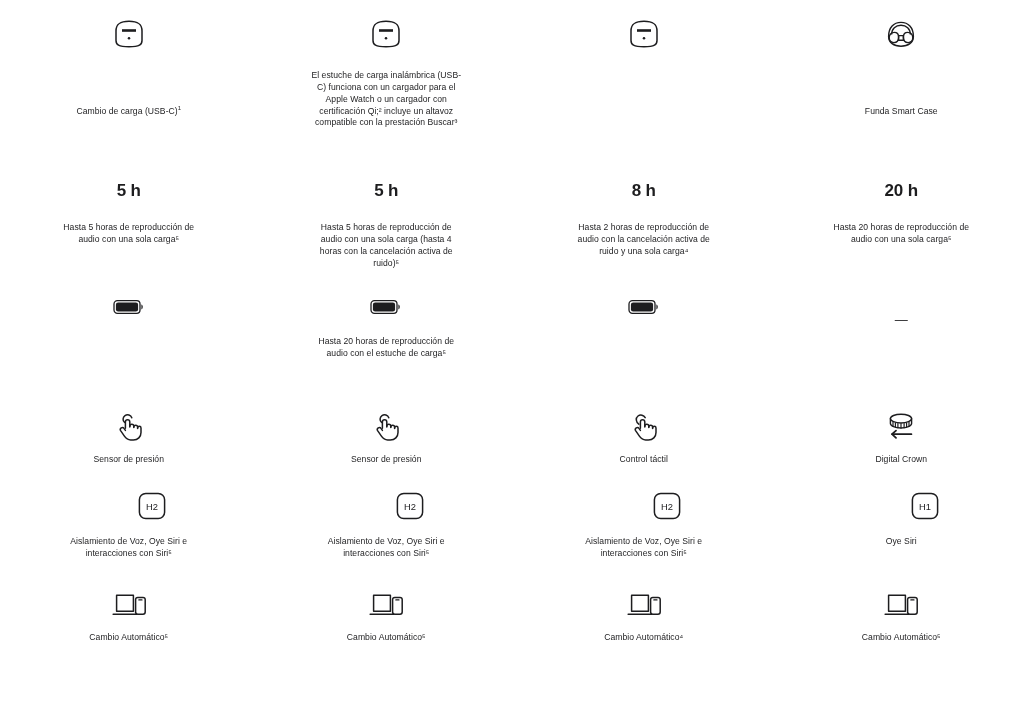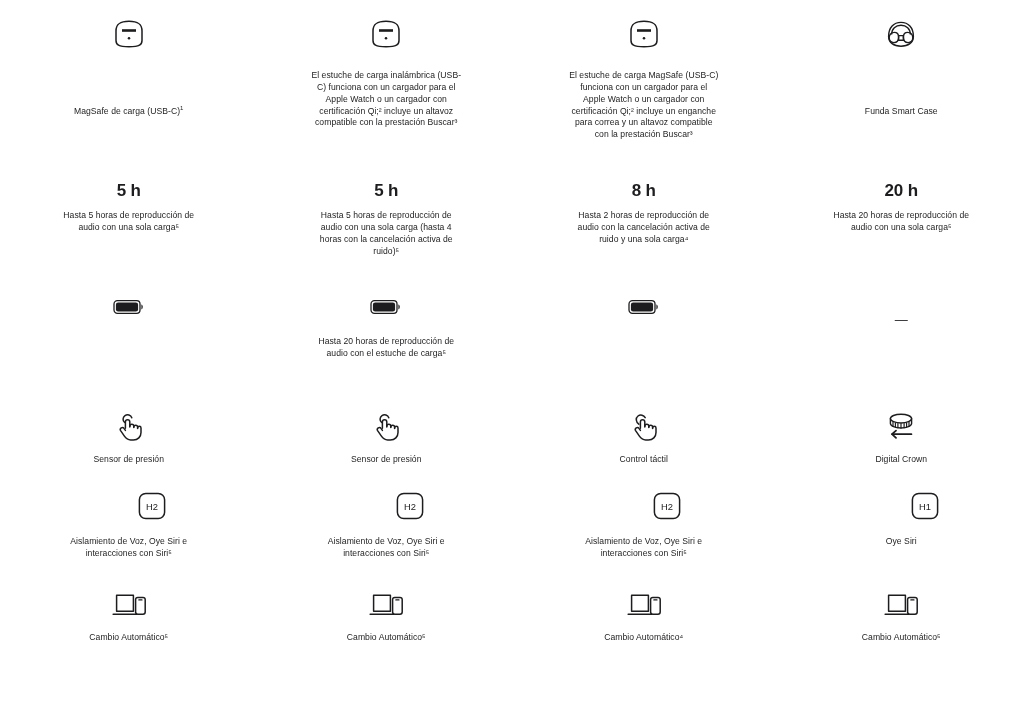--- a/index.html
+++ b/index.html
@@ -84,21 +84,21 @@
   #row-control { position: absolute; top: 408px; left: 0; right: 0; }
   #row-control .cell-icon { height: 38px; margin-bottom: 8px; }
 
   #row-chip { position: absolute; top: 488px; left: 0; right: 0; }
   #row-chip .cell-icon { height: 36px; margin-bottom: 12px; margin-left: 47px; }
 
   #row-switch { position: absolute; top: 588px; left: 0; right: 0; }
   #row-switch .cell-icon { height: 34px; margin-bottom: 10px; }
 
   
-  .align-top { justify-content: flex-start; }
+  .align-top { justify-content: flex-start; gap: 12px; }
   .center-dash {
     display: flex;
     align-items: center;
     justify-content: center;
     min-height: 54px;
   }
 </style>
 </head>
 <body>
 
@@ -108,21 +108,21 @@
 
     <div class="spec-cell">
       <span class="cell-icon">
         <svg width="32" height="30" viewBox="0 0 32 30" fill="none" stroke="#1d1d1f" stroke-width="1.5">
           <path d="M3 12 C3 5 7 2.2 16 2.2 C25 2.2 29 5 29 12 L29 21.5 C29 25.6 26.6 27.8 16 27.8 C5.4 27.8 3 25.6 3 21.5 Z"></path>
           <rect x="9" y="10.2" width="14" height="2.6" fill="#1d1d1f" stroke="none"></rect>
           <circle cx="16" cy="19.2" r="1.25" fill="#1d1d1f" stroke="none"></circle>
         </svg>
       </span>
       <div class="cell-text case-label">
-        <span>MagSafe de carga (USB-C)</span><sup>1</sup>
+        <span>Cambio de carga (USB-C)</span><sup>1</sup>
       </div>
     </div>
 
     <div class="spec-cell">
       <span class="cell-icon">
         <svg width="32" height="30" viewBox="0 0 32 30" fill="none" stroke="#1d1d1f" stroke-width="1.5">
           <path d="M3 12 C3 5 7 2.2 16 2.2 C25 2.2 29 5 29 12 L29 21.5 C29 25.6 26.6 27.8 16 27.8 C5.4 27.8 3 25.6 3 21.5 Z"></path>
           <rect x="9" y="10.2" width="14" height="2.6" fill="#1d1d1f" stroke="none"></rect>
           <circle cx="16" cy="19.2" r="1.25" fill="#1d1d1f" stroke="none"></circle>
         </svg>
@@ -131,21 +131,20 @@
     </div>
 
     <div class="spec-cell">
       <span class="cell-icon">
         <svg width="32" height="30" viewBox="0 0 32 30" fill="none" stroke="#1d1d1f" stroke-width="1.5">
           <path d="M3 12 C3 5 7 2.2 16 2.2 C25 2.2 29 5 29 12 L29 21.5 C29 25.6 26.6 27.8 16 27.8 C5.4 27.8 3 25.6 3 21.5 Z"></path>
           <rect x="9" y="10.2" width="14" height="2.6" fill="#1d1d1f" stroke="none"></rect>
           <circle cx="16" cy="19.2" r="1.25" fill="#1d1d1f" stroke="none"></circle>
         </svg>
       </span>
-      <div class="cell-text case-blurb">El estuche de carga MagSafe (USB-C) funciona con un cargador para el Apple Watch o un cargador con certificación Qi;² incluye un enganche para correa y un altavoz compatible con la prestación Buscar³</div>
     </div>
 
     <div class="spec-cell">
       <span class="cell-icon">
         <svg width="34" height="30" viewBox="0 0 34 30" fill="none" stroke="#1d1d1f" stroke-width="1.4">
           <path d="M4.6 17.5 C4.6 8.4 9.8 3.4 17 3.4 C24.2 3.4 29.4 8.4 29.4 17.5 C29.4 23.6 24.2 27.2 17 27.2 C9.8 27.2 4.6 23.6 4.6 17.5 Z"></path>
           <path d="M7.6 15.6 C7.6 9.6 11.7 6.2 17 6.2 C22.3 6.2 26.4 9.6 26.4 15.6"></path>
           <path d="M5.2 18.6 C5.2 15.3 7.6 13.4 10.3 13.4 C12.7 13.4 14.6 15 14.6 18 C14.6 21.4 12.6 23.6 9.9 23.6 C7.2 23.6 5.2 21.8 5.2 18.6 Z"></path>
           <path d="M28.8 18.6 C28.8 15.3 26.4 13.4 23.7 13.4 C21.3 13.4 19.4 15 19.4 18 C19.4 21.4 21.4 23.6 24.1 23.6 C26.8 23.6 28.8 21.8 28.8 18.6 Z"></path>
           <path d="M14.6 16.6 L19.4 16.6 L19.4 21.2 L14.6 21.2 Z"></path>

